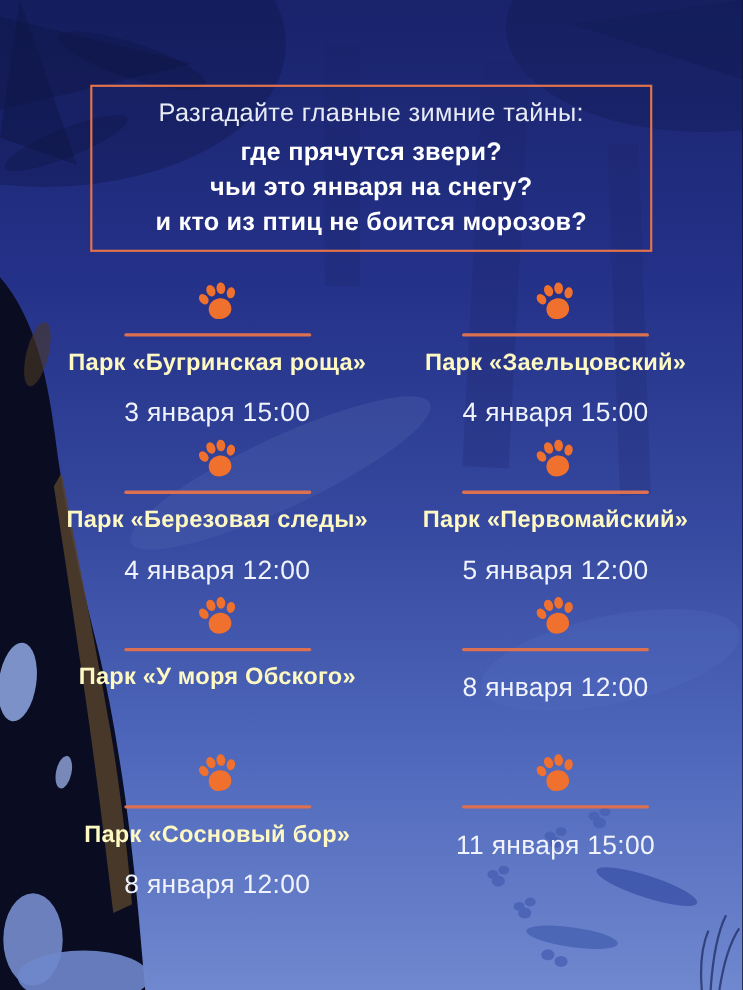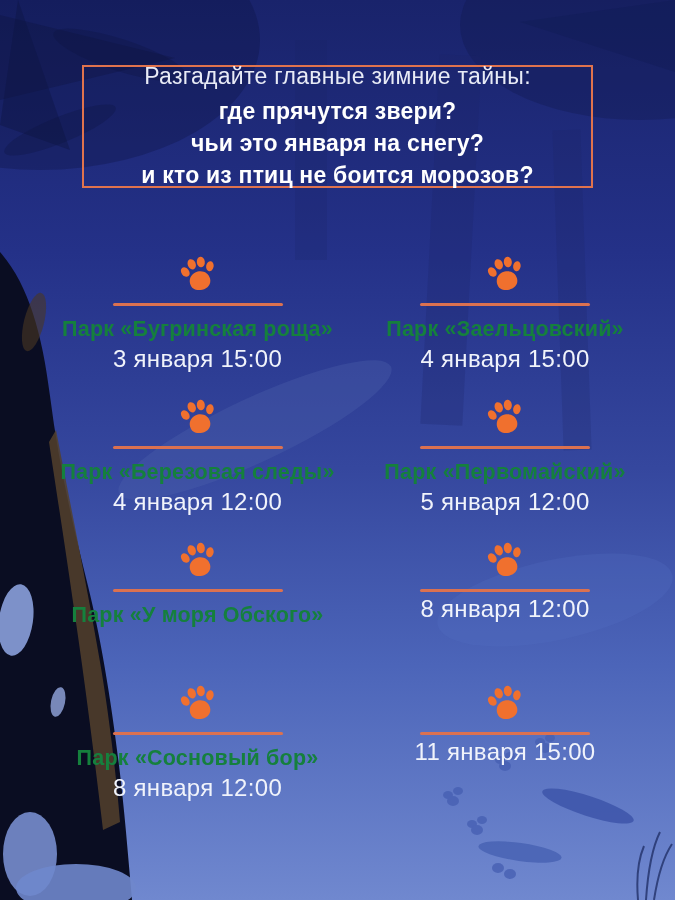--- a/index.html
+++ b/index.html
@@ -7,21 +7,21 @@
     position:relative;
     width:675px;height:900px;
     overflow:hidden;
     font-family:"Liberation Sans","DejaVu Sans",sans-serif;
     -webkit-font-smoothing:antialiased;
   }
   .bg{position:absolute;left:0;top:0;width:675px;height:900px;display:block;}
   .defs{position:absolute;width:0;height:0;overflow:hidden;}
 
   .header-box{
-    position:absolute;left:82px;top:65px;width:511px;height:123px;
+    position:absolute;left:82px;top:77px;width:511px;height:152px;
     box-sizing:border-box;border:2px solid #E0734D;
     display:flex;flex-direction:column;align-items:center;justify-content:center;
     text-align:center;
   }
   .header-box .intro{
     margin:0 0 5px 0;font-size:23px;font-weight:400;color:#E8EBF6;letter-spacing:.3px;
   }
   .header-box .q{
     margin:0;font-size:23px;font-weight:700;color:#FFFFFF;line-height:32px;letter-spacing:.2px;
   }
@@ -29,22 +29,22 @@
   .events{
     position:absolute;left:35px;top:250px;width:615px;
     display:grid;grid-template-columns:325px 290px;grid-auto-rows:143px;
   }
   .event{
     display:flex;flex-direction:column;align-items:center;padding-top:5px;
     text-align:center;
   }
   .paw{width:40px;height:38px;fill:#F0702E;flex:0 0 auto;}
   .divider{width:170px;height:3px;border-radius:2px;background:#DB7150;margin-top:10px;}
-  .park{margin-top:11px;font-size:21.5px;font-weight:700;color:#15803d;white-space:nowrap;letter-spacing:.2px;}
-  .when{margin-top:3px;font-size:24px;font-weight:400;color:#F0F3FB;letter-spacing:.3px;}
+  .park{margin-top:11px;font-size:21.5px;font-weight:700;color:#fef9c3;white-space:nowrap;letter-spacing:.2px;}
+  .when{margin-top:20px;font-size:24px;font-weight:400;color:#F0F3FB;letter-spacing:.3px;}
 </style>
 </head>
 <body>
 
 <svg class="defs" xmlns="http://www.w3.org/2000/svg" aria-hidden="true">
   <symbol id="paw-symbol" viewBox="0 0 64 60">
     <g transform="rotate(-14 32 30)">
       <ellipse cx="13" cy="22" rx="6.2" ry="8.3" transform="rotate(-24 13 22)"></ellipse>
       <ellipse cx="26" cy="12.5" rx="6.4" ry="8.5" transform="rotate(-8 26 12.5)"></ellipse>
       <ellipse cx="41" cy="12.5" rx="6.4" ry="8.5" transform="rotate(8 41 12.5)"></ellipse>

